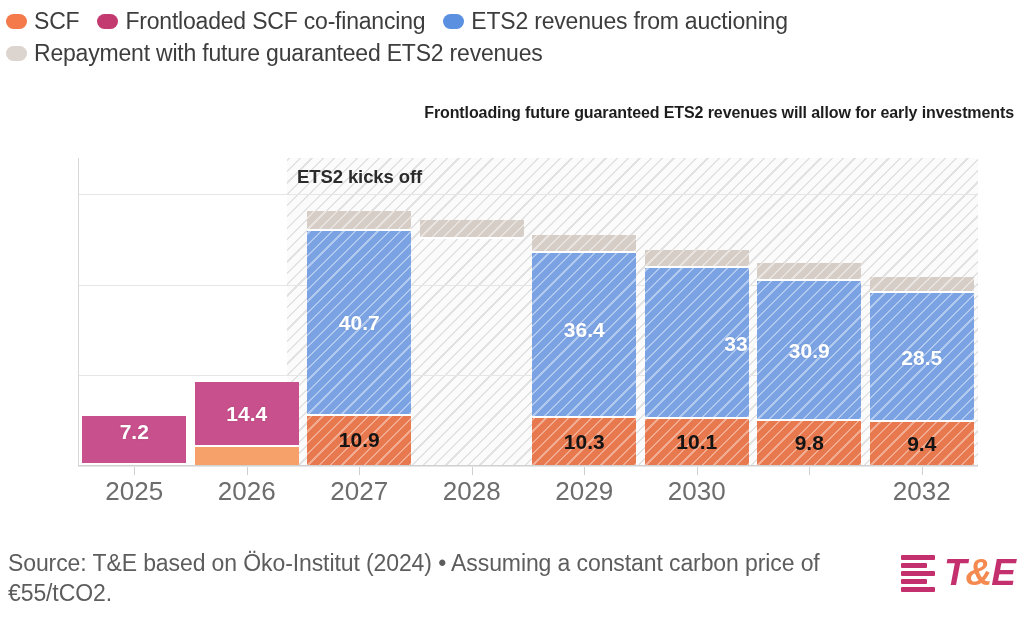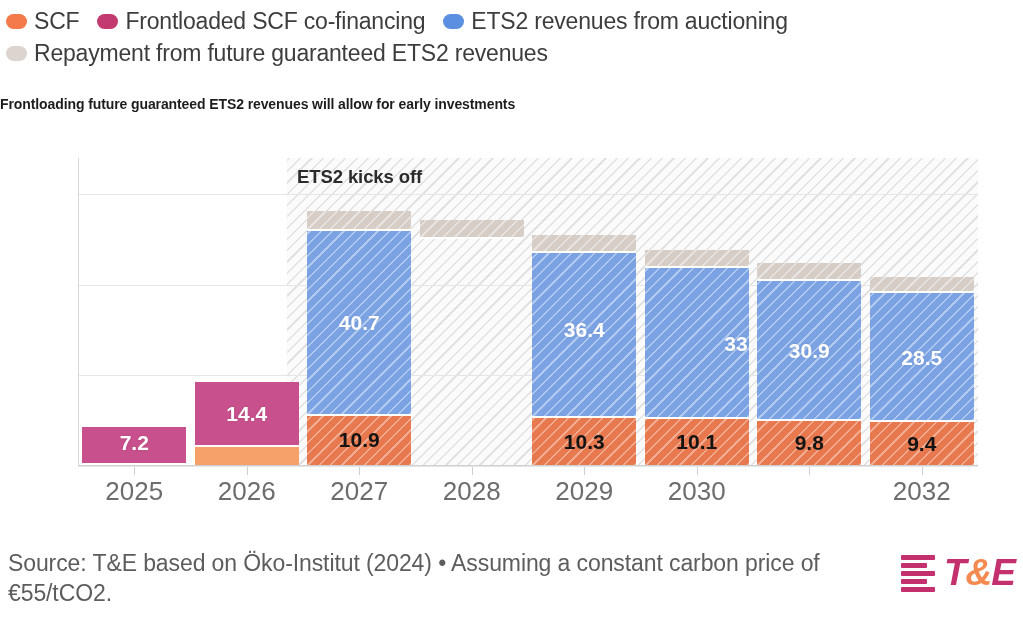--- a/index.html
+++ b/index.html
@@ -17,22 +17,22 @@
   .legend-item{display:flex;align-items:center;gap:7px;}
   .legend-swatch{
     width:21px;height:15px;border-radius:8px;flex:none;display:block;
   }
   .legend-label{
     font-size:23px;color:#3d3d3d;line-height:30px;white-space:nowrap;
     letter-spacing:-0.2px;
   }
   
   #chart-title{
-    position:absolute;left:0;top:96px;width:1014px;text-align:left;
-    font-size:14px;font-weight:bold;color:#1d1d1d;letter-spacing:-0.1px;
+    position:absolute;left:0;top:104px;width:1014px;text-align:right;
+    font-size:16px;font-weight:bold;color:#1d1d1d;letter-spacing:-0.1px;
   }
   
   #plot{
     position:absolute;left:78px;top:158px;width:900px;height:308px;
   }
   .gridline{
     position:absolute;left:0;width:900px;height:1px;background:#e6e6e6;
   }
   #axis-y-line{
     position:absolute;left:0;top:0;width:1px;height:308px;background:#d8d8d8;
@@ -121,41 +121,41 @@
   <div class="legend-item">
     <span class="legend-swatch" style="background: rgb(194, 58, 112);"></span>
     <span class="legend-label">Frontloaded SCF co-financing</span>
   </div>
   <div class="legend-item">
     <span class="legend-swatch" style="background: rgb(91, 143, 224);"></span>
     <span class="legend-label">ETS2 revenues from auctioning</span>
   </div>
   <div class="legend-item">
     <span class="legend-swatch" style="background: rgb(220, 212, 206);"></span>
-    <span class="legend-label">Repayment from future guaranteed ETS2 revenues</span>
+    <span class="legend-label">Repayment with future guaranteed ETS2 revenues</span>
   </div>
 </div>
 
 <div id="chart-title">Frontloading future guaranteed ETS2 revenues will allow for early investments</div>
 
 <div id="plot">
   <div id="hatch-region"></div>
   <div id="ets2-annotation">ETS2 kicks off</div>
   <div id="gridlines">
       <div class="gridline" style="top: 308px;"></div>
       <div class="gridline" style="top: 217.412px;"></div>
       <div class="gridline" style="top: 126.824px;"></div>
       <div class="gridline" style="top: 36.2353px;"></div>
     </div>
   <div id="yticks"></div>
   <div id="axis-y-line"></div>
   <div id="axis-x-line"></div>
   <div id="bars">
       <div class="bar-group" style="left: 4.25px; width: 104px; height: 32.6118px;">
-        <div class="seg seg-cofin" style="height: 38px; bottom: 0px;">
+        <div class="seg seg-cofin" style="height: 49px; bottom: 0px;">
           <div class="seg-label lbl-white" style="top: 5.30588px;">7.2</div>
         </div>
       </div>
       <div class="bar-group" style="left: 116.75px; width: 104px; height: 83.3412px;">
         <div class="seg seg-scf" style="height: 18.1176px; bottom: 0px;"></div>
         <div class="seg seg-cofin" style="height: 65.2235px; bottom: 18.1176px;">
           <div class="seg-label lbl-white" style="top: 21.6118px;">14.4</div>
         </div>
       </div>
       <div class="bar-group" style="left: 229.25px; width: 104px; height: 254.1px;">

